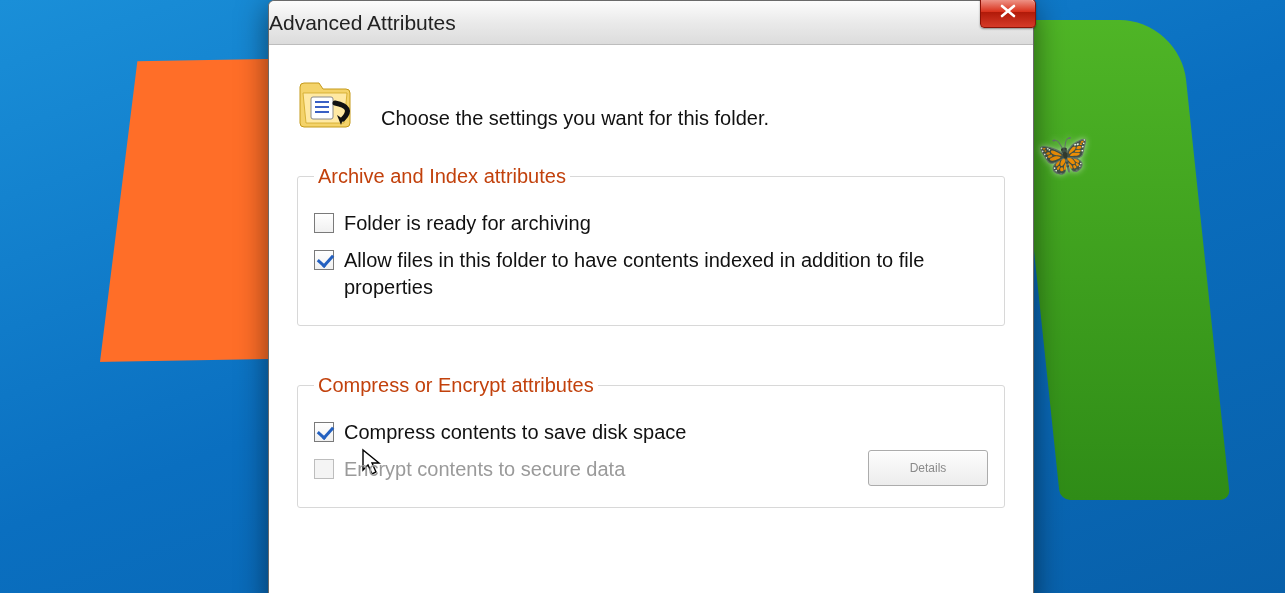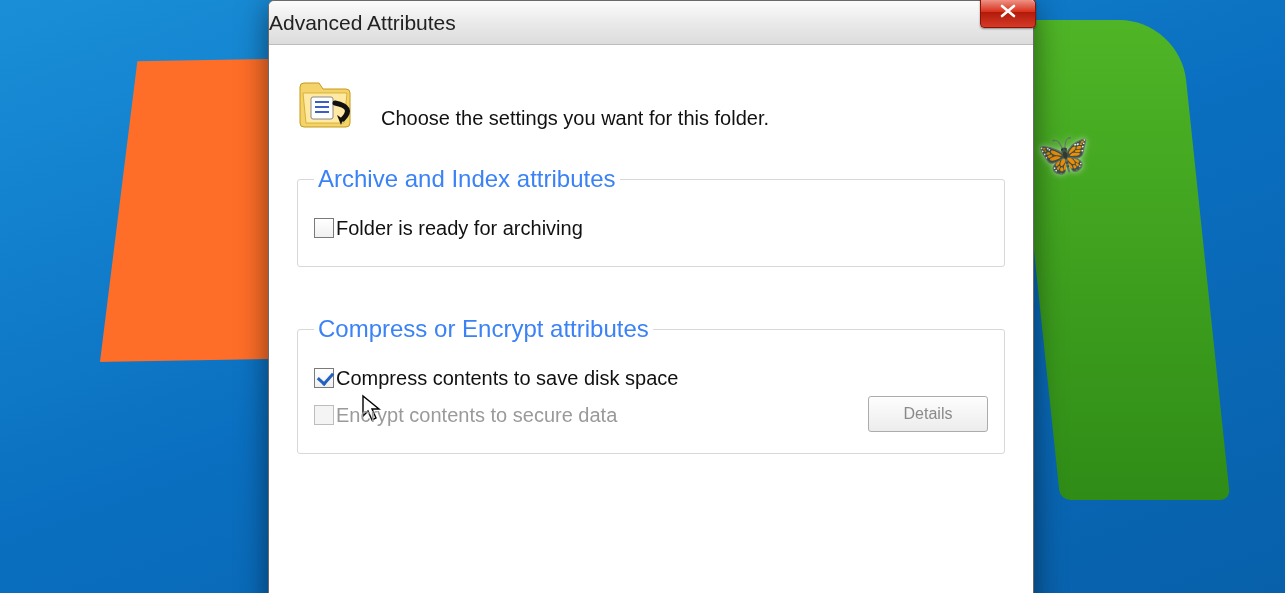--- a/index.html
+++ b/index.html
@@ -97,28 +97,28 @@
   .intro-text .line1 { margin: 0 0 6px 0; }
   .intro-text .line2 { margin: 0; }
 
   fieldset.group {
     border: 1px solid #d8d8d8;
     border-radius: 3px;
     margin: 0 0 24px 0;
     padding: 12px 16px 14px 16px;
   }
   fieldset.group legend {
-    font-size: 24px;
+    font-size: 20px;
     padding: 0 4px;
-    color: #3b82f6;
+    color: #c2410c;
   }
   .opt {
     display: flex;
     align-items: flex-start;
-    gap: 2px;
+    gap: 10px;
     margin: 10px 0;
     line-height: 1.35;
   }
   .opt .cb {
     flex: 0 0 auto;
     width: 20px; height: 20px;
     border: 1px solid #7a7a7a;
     background: linear-gradient(180deg,#fff,#f0f0f0);
     margin-top: 3px;
     position: relative;
@@ -140,21 +140,21 @@
     position: relative;
   }
   .details-btn {
     position: absolute;
     right: 0; top: -6px;
     width: 120px; height: 36px;
     background: linear-gradient(180deg,#fdfdfd,#ececec);
     border: 1px solid #acacac;
     border-radius: 3px;
     color: #8a8a8a;
-    font-size: 16px;
+    font-size: 12px;
     font-family: inherit;
     box-shadow: inset 0 1px 0 #fff;
   }
 
   .cursor {
     position: absolute;
     left: 47px; top: 29px;
     pointer-events: none;
   }
 </style>
@@ -200,20 +200,24 @@
       </div>
 
       <fieldset class="group">
         <legend>Archive and Index attributes</legend>
 
         <div class="opt">
           <span class="cb"></span>
           <span class="lbl">Folder is ready for archiving</span>
         </div>
 
+        <div class="opt">
+          <span class="cb checked"></span>
+          <span class="lbl">Allow files in this folder to have contents indexed in addition to file properties</span>
+        </div>
       </fieldset>
 
       <fieldset class="group" style="position:relative;margin-top:48px;">
         <legend>Compress or Encrypt attributes</legend>
 
         <div class="opt" style="position:relative;">
           <span class="cb checked"></span>
           <span class="lbl">Compress contents to save disk space</span>
           <span class="cursor">
             <svg width="22" height="28" viewBox="0 0 22 28">

